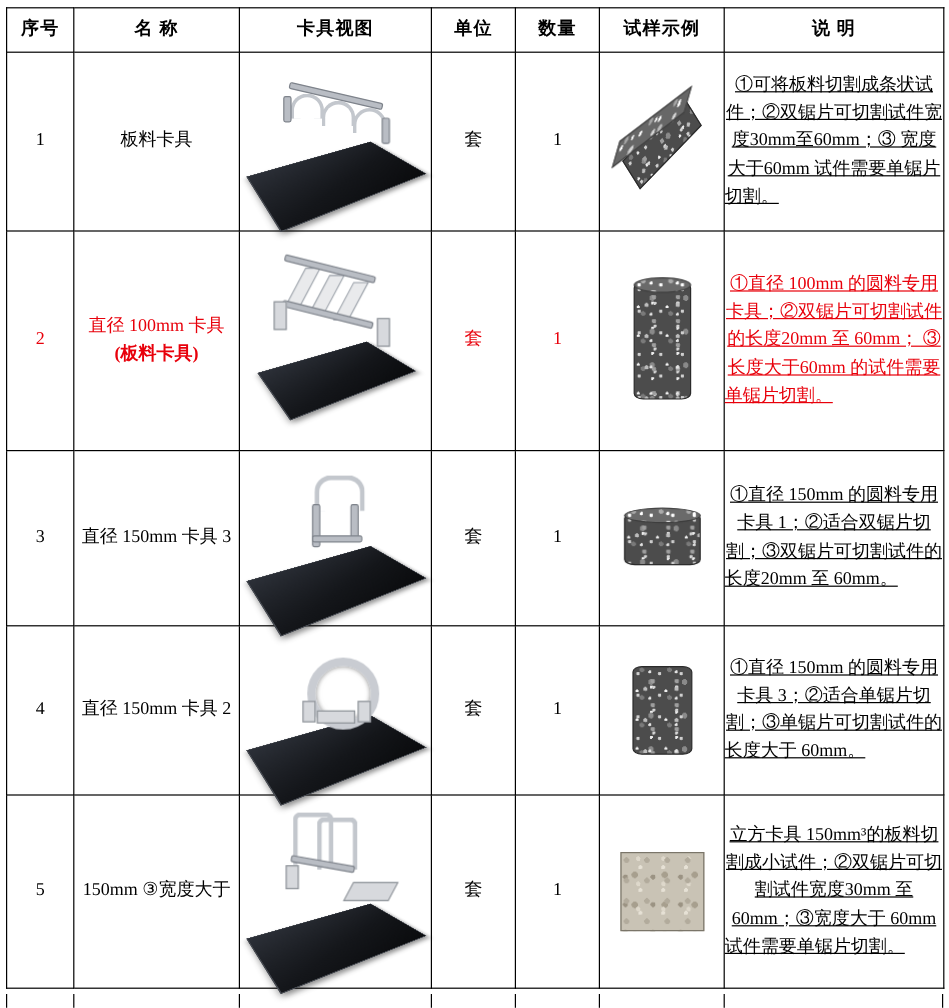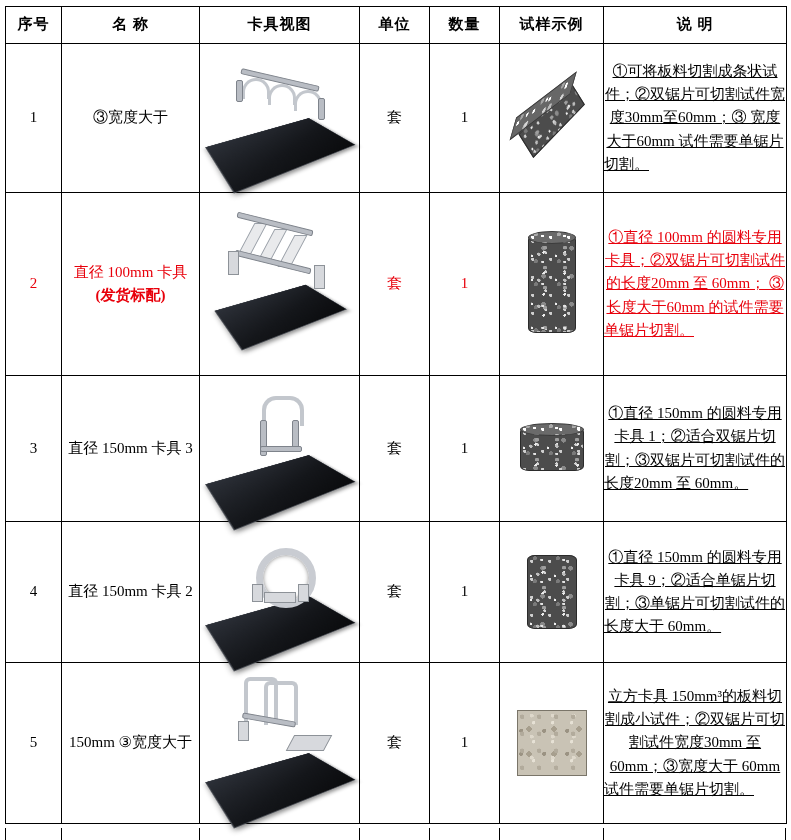--- a/index.html
+++ b/index.html
@@ -265,21 +265,21 @@
         <th>单位</th>
         <th>数量</th>
         <th>试样示例</th>
         <th>说  明</th>
       </tr>
     </thead>
     <tbody>
 
       <tr class="row-1">
         <td>1</td>
-        <td class="cell-name">③宽度大于</td>
+        <td class="cell-name">板料卡具</td>
         <td>
           <div class="fig">
             <div class="base" style="margin-top:-10px;"></div>
             <div class="arch" style="width:22px;height:18px;left:36px;top:34px;"></div>
             <div class="arch" style="width:22px;height:18px;left:62px;top:40px;"></div>
             <div class="arch" style="width:22px;height:18px;left:88px;top:46px;"></div>
             <div class="rail" style="width:78px;height:4px;left:34px;top:33px;transform:rotate(13deg);"></div>
             <div class="rail" style="width:5px;height:20px;left:30px;top:36px;"></div>
             <div class="rail" style="width:5px;height:20px;left:112px;top:54px;"></div>
           </div>
@@ -294,21 +294,21 @@
             </div>
           </div>
         </td>
         <td class="cell-desc">①可将板料切割成条状试件；②双锯片可切割试件宽度30mm至60mm；③ 宽度大于60mm 试件需要单锯片切割。</td>
       </tr>
 
       <tr class="row-2">
         <td class="red">2</td>
         <td class="cell-name">
           <div class="red">直径 100mm 卡具</div>
-          <div class="red bold">(发货标配)</div>
+          <div class="red bold">(板料卡具)</div>
         </td>
         <td>
           <div class="fig">
             <div class="base small" style="margin-top:-8px;"></div>
             <div class="vstrip" style="width:11px;height:30px;left:40px;top:30px;"></div>
             <div class="vstrip" style="width:11px;height:30px;left:60px;top:36px;"></div>
             <div class="vstrip" style="width:11px;height:30px;left:80px;top:42px;"></div>
             <div class="rail" style="width:76px;height:4px;left:30px;top:28px;transform:rotate(14deg);"></div>
             <div class="rail" style="width:76px;height:4px;left:28px;top:66px;transform:rotate(14deg);"></div>
             <div class="bracket" style="width:9px;height:22px;left:22px;top:58px;"></div>
@@ -365,21 +365,21 @@
         </td>
         <td>套</td>
         <td>1</td>
         <td>
           <div class="sample-wrap">
             <div class="cyl-med granite">
                 <div class="cap granite"></div>
               </div>
           </div>
         </td>
-        <td class="cell-desc">①直径 150mm 的圆料专用卡具 9；②适合单锯片切割；③单锯片可切割试件的长度大于 60mm。</td>
+        <td class="cell-desc">①直径 150mm 的圆料专用卡具 3；②适合单锯片切割；③单锯片可切割试件的长度大于 60mm。</td>
       </tr>
 
       <tr class="row-5">
         <td>5</td>
         <td class="cell-name">150mm ③宽度大于</td>
         <td>
           <div class="fig">
             <div class="base" style="margin-top:0px;"></div>
             <div class="arch" style="width:26px;height:40px;left:38px;top:14px;border-width:4px;border-radius:6px 6px 0 0;"></div>
             <div class="arch" style="width:26px;height:40px;left:58px;top:18px;border-width:4px;border-radius:6px 6px 0 0;"></div>

